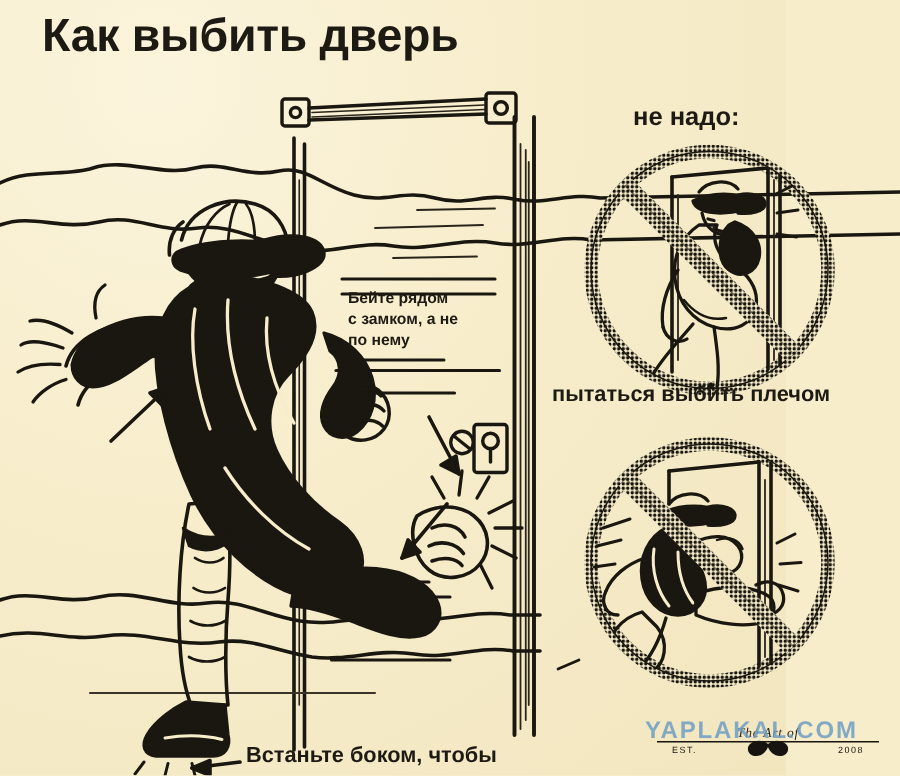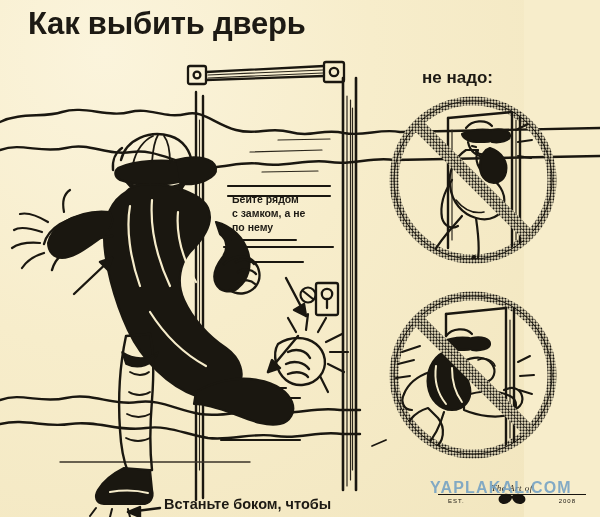--- a/index.html
+++ b/index.html
@@ -449,20 +449,21 @@
 
   <div id="title">Как выбить дверь</div>
   <div id="no-label">не надо:</div>
 
   <div class="cap" id="cap-lock">Бейте рядом
 с замком, а не
 по нему</div>
   <div class="cap" id="cap-floor">Встаньте боком, чтобы
 твердо стоять на полу</div>
 
+  <div class="cap" id="cap-shoulder">пытаться выбить плечом</div>
 
   <div id="wm-manliness">
     <div id="wm-art">The Art of</div>
     <div id="wm-rule"></div>
     <div id="wm-sub">
       <span id="wm-est">EST.</span>
       <span id="wm-stache">
         <svg width="30" height="12" viewBox="0 0 30 12" aria-hidden="true">
           <path d="M15 3 C 12 0, 6 0, 3 3 C 0 6, 2 11, 7 11 C 11 11, 14 8, 15 5
                    C 16 8, 19 11, 23 11 C 28 11, 30 6, 27 3 C 24 0, 18 0, 15 3 Z" fill="#17140f"></path>

